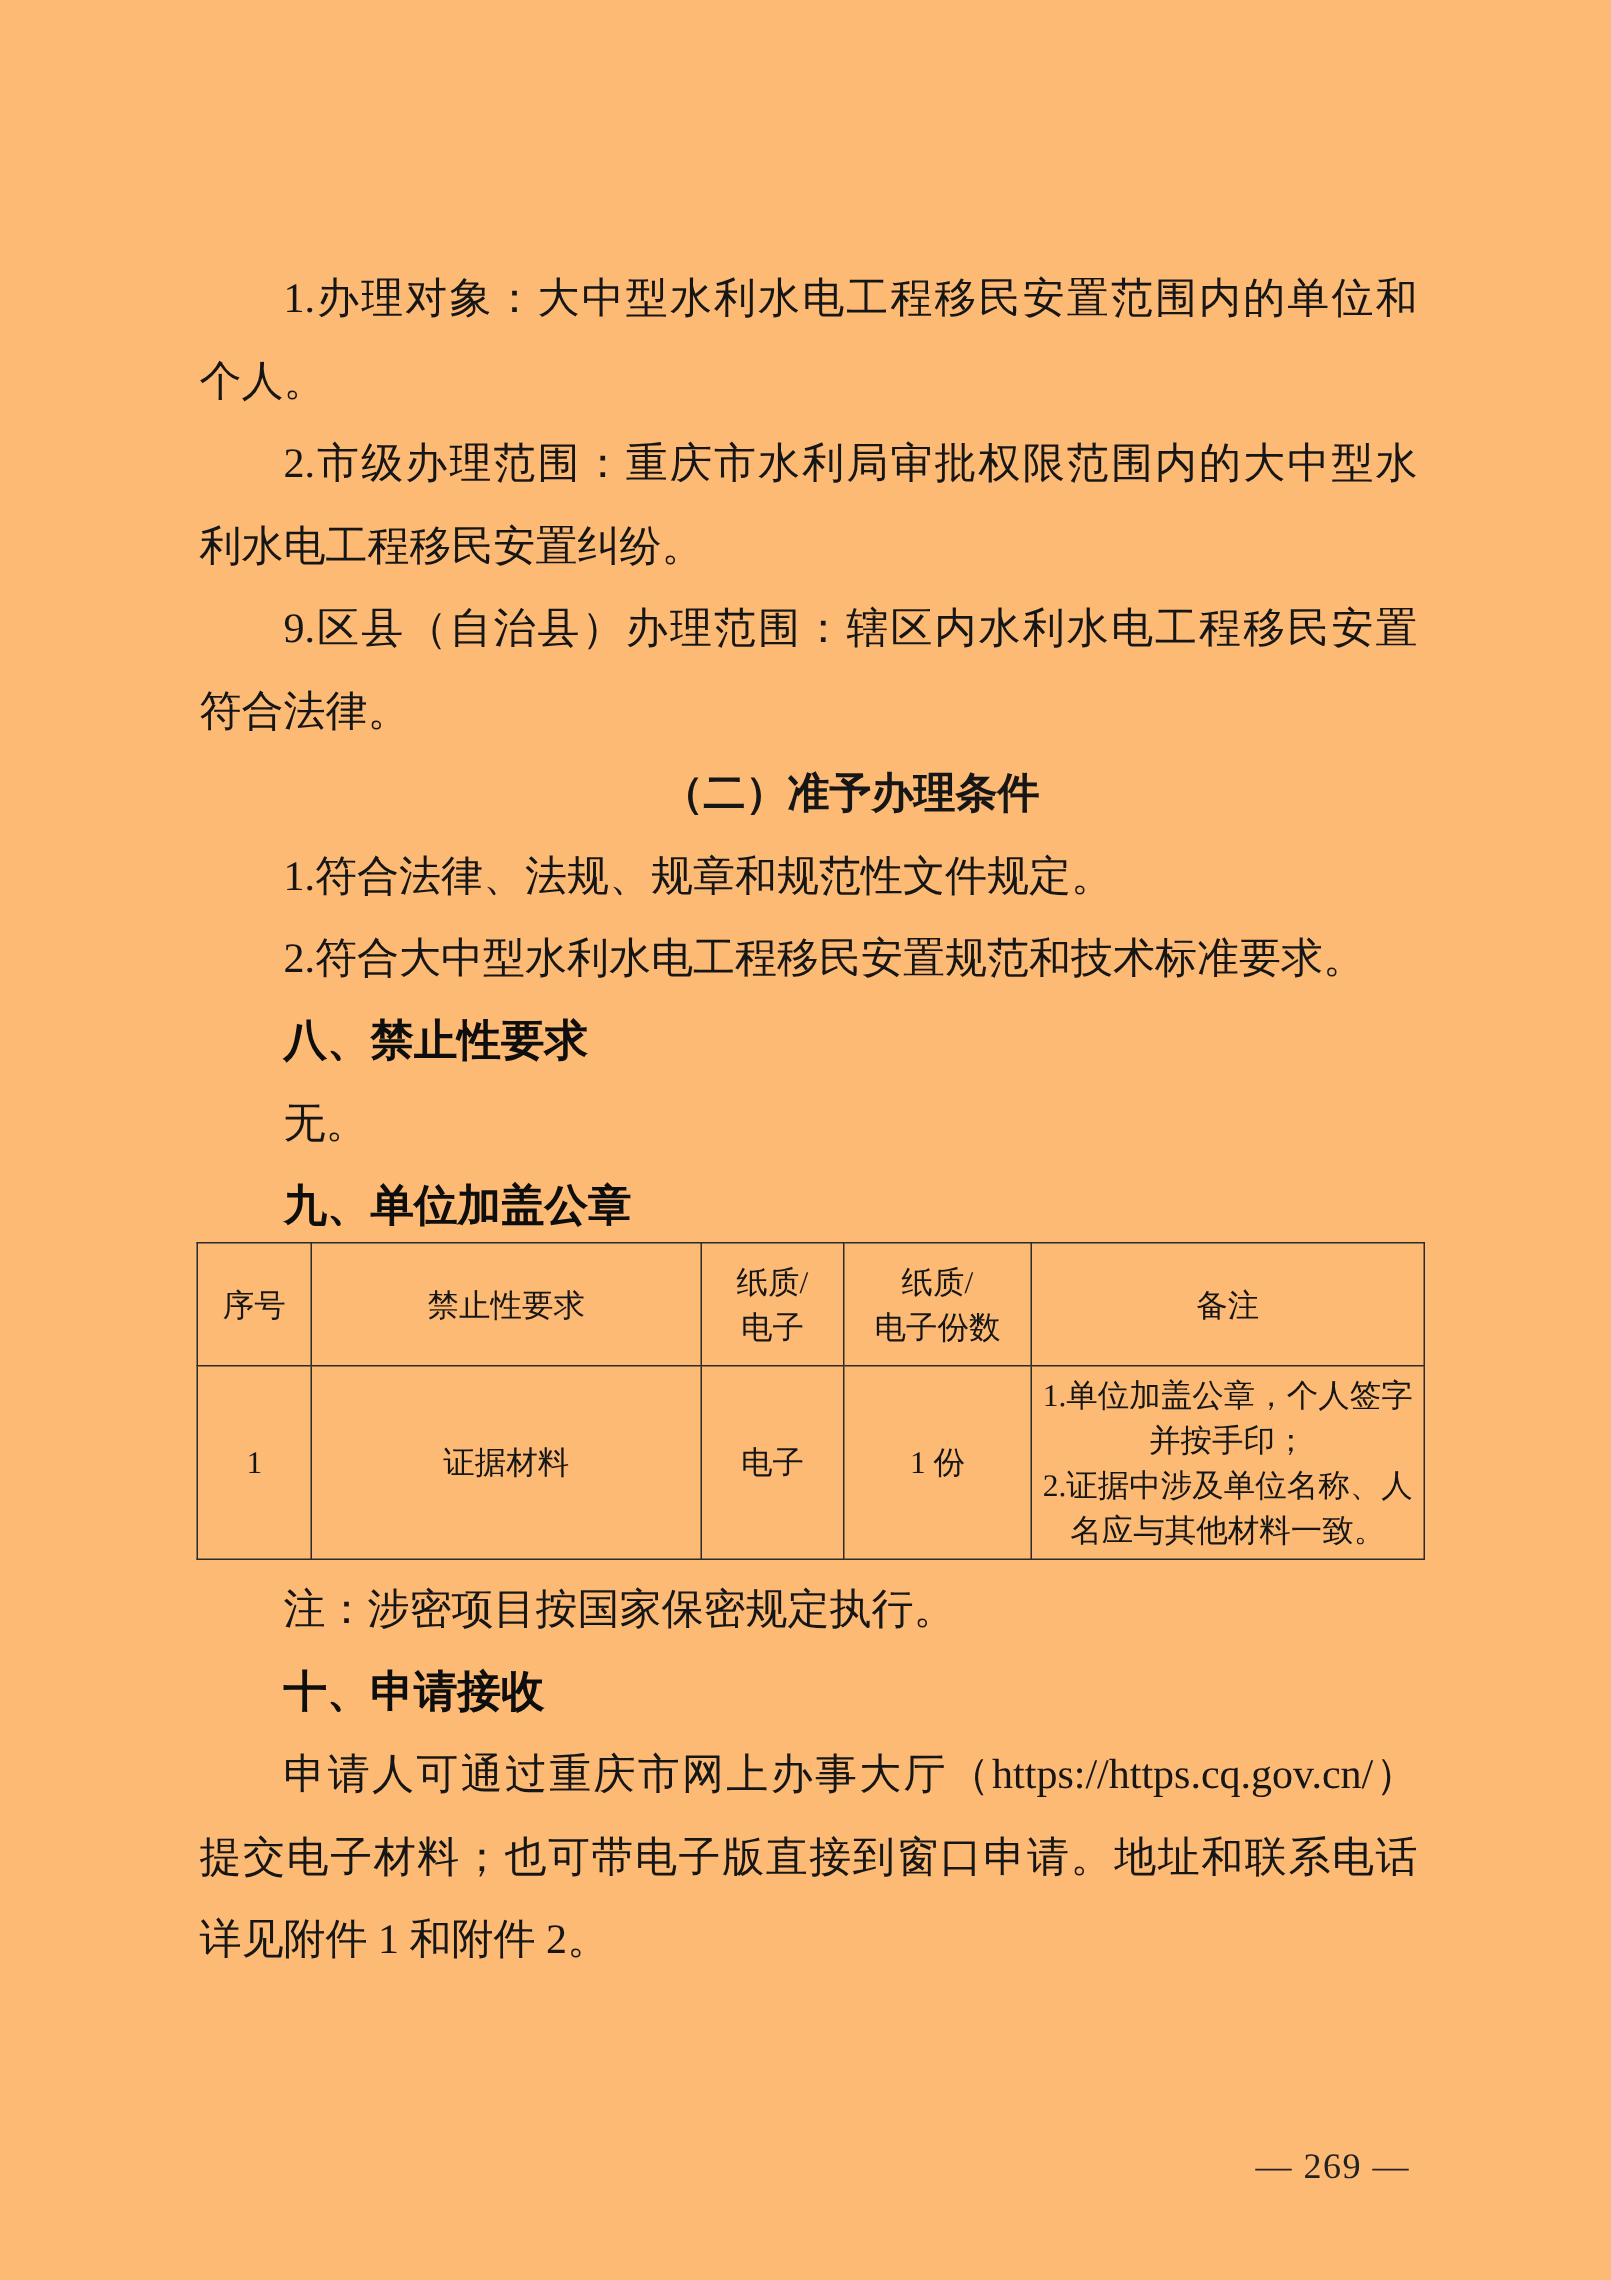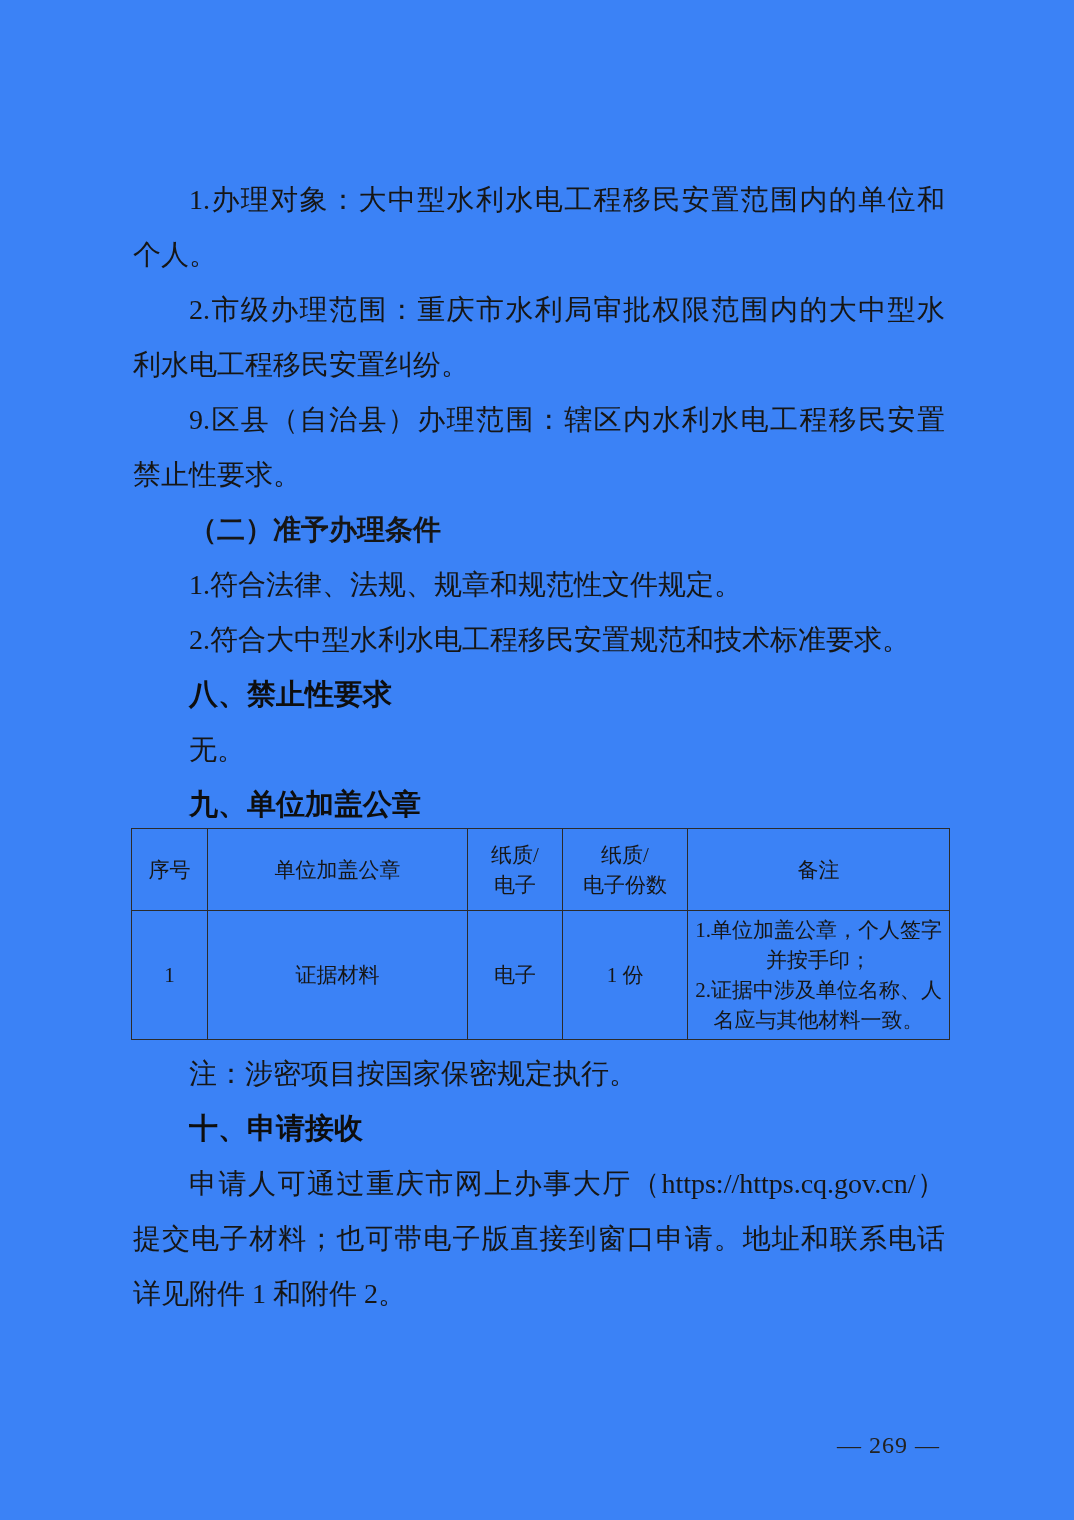--- a/index.html
+++ b/index.html
@@ -1,21 +1,21 @@
 <!DOCTYPE html>
 <html><head>
 <meta charset="utf-8">
 <style>
   * { margin: 0; padding: 0; box-sizing: border-box; }
   html, body { background: #ffffff; }
   .page {
     position: relative;
     width: 1074px;
     height: 1520px;
-    background: #3b82f6;
+    background: #fdba74;
     color: #161616;
     font-family: "Liberation Serif", "DejaVu Serif", serif;
     overflow: hidden;
   }
   .content {
     position: absolute;
     left: 133px;
     top: 172px;
     width: 812px;
   }
@@ -27,20 +27,21 @@
   }
   .indent { padding-left: 56px; }
   .fill {
     white-space: normal;
     text-align: justify;
     text-align-last: justify;
   }
   .subheading {
     font-weight: bold;
     font-size: 28px;
+    text-align: center;
   }
   .heading {
     font-family: "Liberation Sans", "DejaVu Sans", sans-serif;
     font-weight: bold;
     font-size: 29px;
     line-height: 55px;
     height: 55px;
     padding-left: 56px;
     white-space: nowrap;
     color: #0e0e0e;
@@ -84,21 +85,21 @@
 <div class="page">
   <div class="content">
 
     <div class="line indent fill">1.办理对象：大中型水利水电工程移民安置范围内的单位和</div>
     <div class="line">个人。</div>
 
     <div class="line indent fill">2.市级办理范围：重庆市水利局审批权限范围内的大中型水</div>
     <div class="line">利水电工程移民安置纠纷。</div>
 
     <div class="line indent fill">9.区县（自治县）办理范围：辖区内水利水电工程移民安置</div>
-    <div class="line">禁止性要求。</div>
+    <div class="line">符合法律。</div>
 
     <div class="line indent subheading">（二）准予办理条件</div>
 
     <div class="line indent">1.符合法律、法规、规章和规范性文件规定。</div>
     <div class="line indent">2.符合大中型水利水电工程移民安置规范和技术标准要求。</div>
 
     <div class="heading">八、禁止性要求</div>
 
     <div class="line indent">无。</div>
 
@@ -108,21 +109,21 @@
       <colgroup>
         <col style="width:76px">
         <col style="width:260px">
         <col style="width:95px">
         <col style="width:125px">
         <col style="width:262px">
       </colgroup>
       <thead>
         <tr>
           <th>序号</th>
-          <th>单位加盖公章</th>
+          <th>禁止性要求</th>
           <th>纸质/
 电子</th>
           <th>纸质/
 电子份数</th>
           <th>备注</th>
         </tr>
       </thead>
       <tbody>
         <tr>
           <td>1</td>

